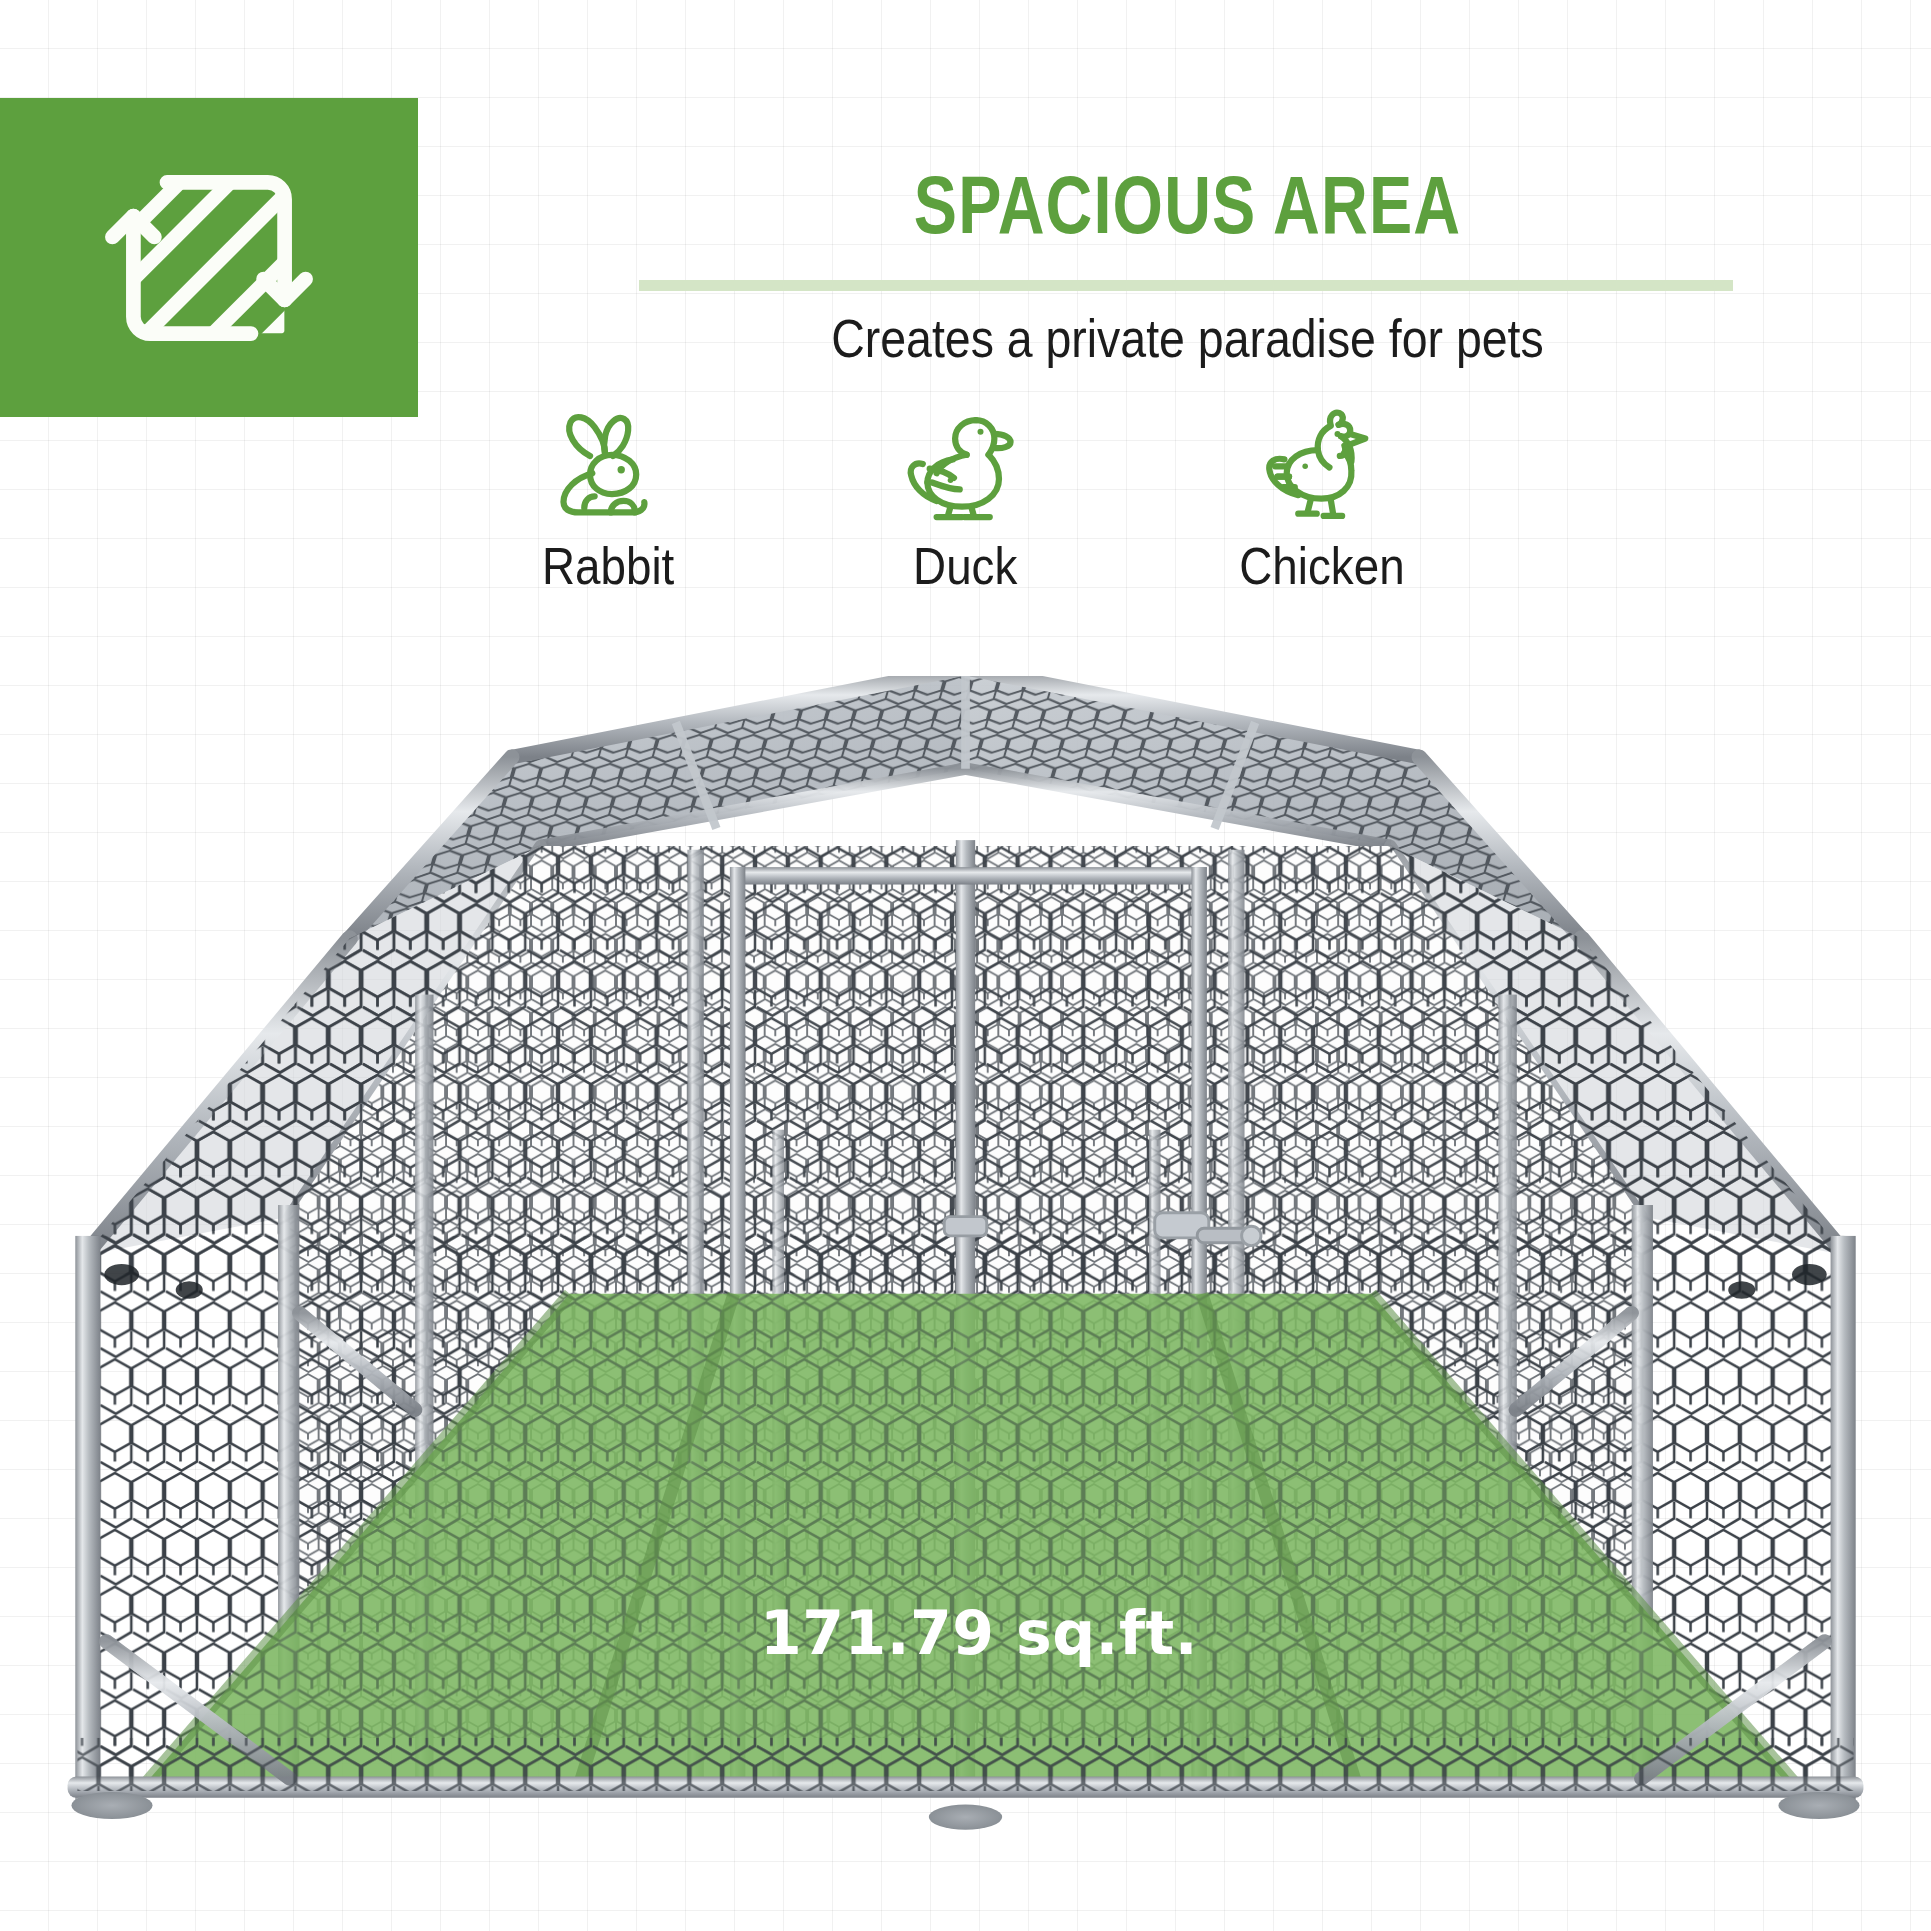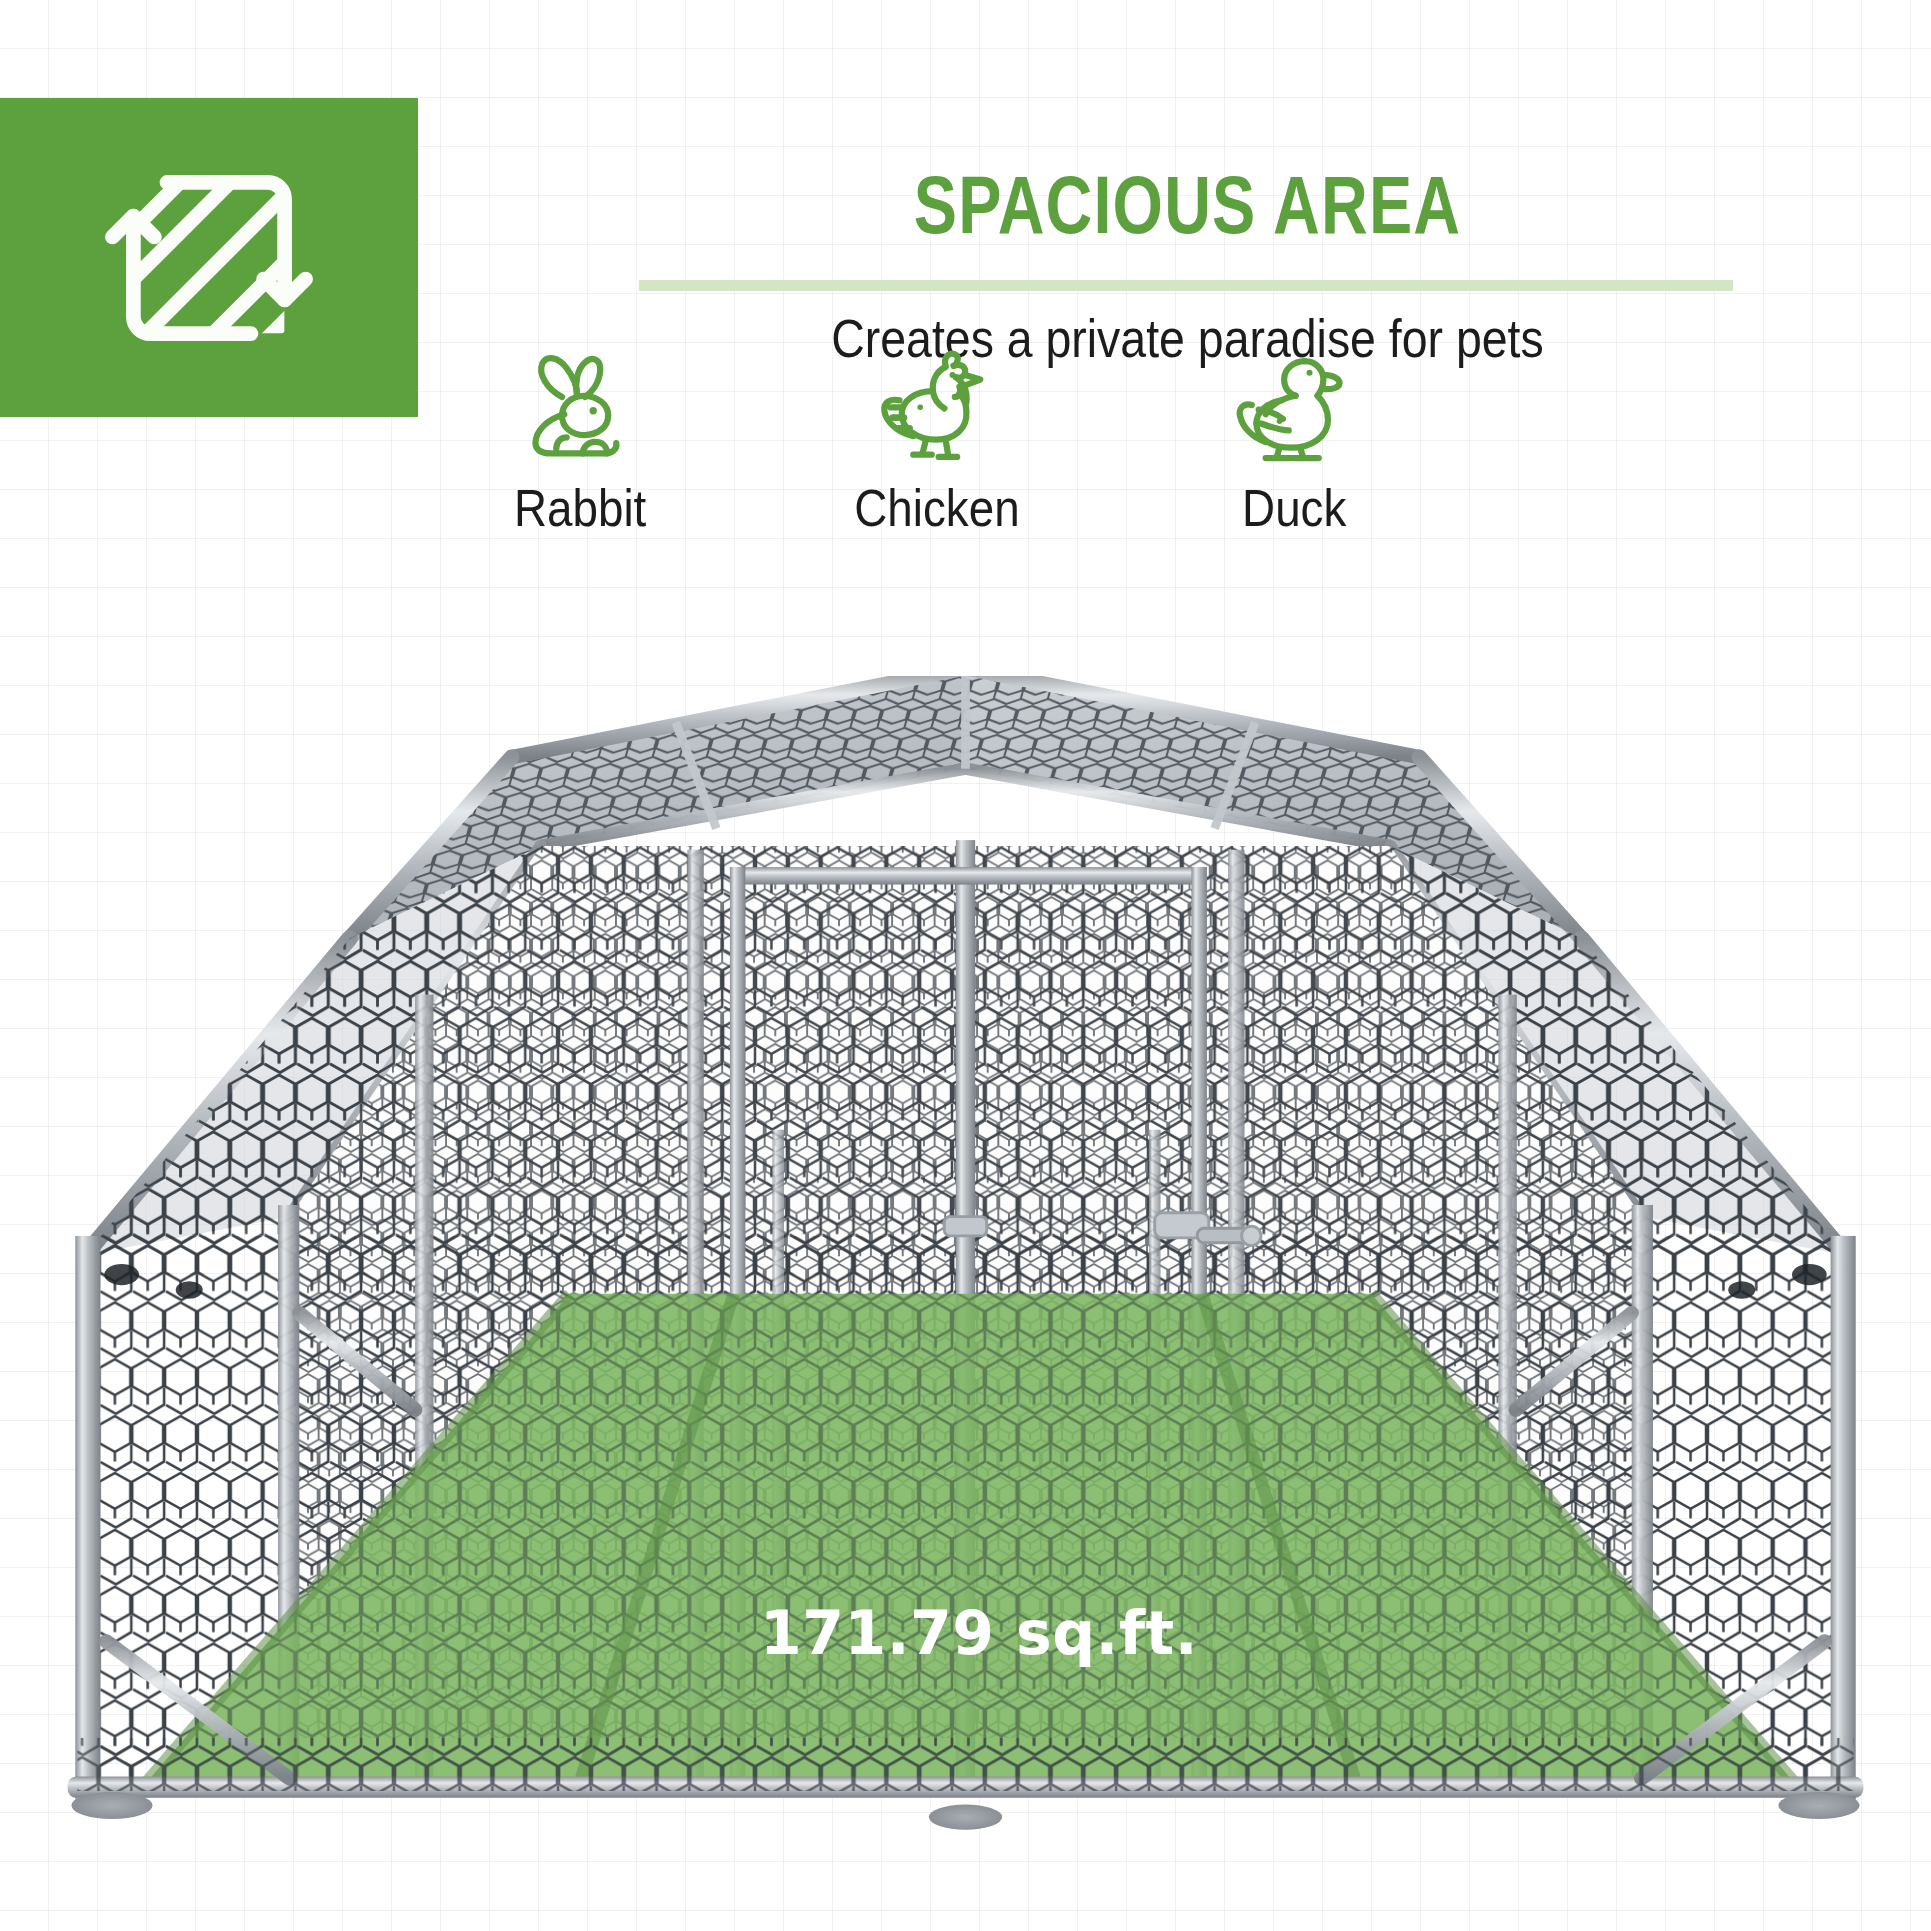--- a/index.html
+++ b/index.html
@@ -60,23 +60,23 @@
     color:#1c1c1c;
     font-weight:400;
     font-family:"Liberation Sans Narrow","Liberation Sans", sans-serif;
     transform:scaleX(0.86);
     transform-origin:center top;
     white-space:nowrap;
   }
 
   
   #animal-row {
-    position:absolute; left:435px; top:346px;
+    position:absolute; left:463px; top:346px;
     width:1004px; height:309px;
-    display:flex; justify-content:space-between; align-items:flex-start;
+    display:flex; justify-content:space-between; align-items:center;
     z-index:6;
   }
   .animal-item { width:290px; display:flex; flex-direction:column; align-items:center; }
   .animal-icon { width:127px; height:118px; display:block; }
   .animal-icon svg { width:100%; height:100%; display:block; }
   .animal-label {
     margin-top:13.5px;
     font-size:52px;
     color:#1c1c1c;
     font-weight:400;
@@ -167,20 +167,51 @@
         <path d="M57 92 C57 86 62 82 68 82 C74 82 78 86 78 92"></path>
       </svg>
     </span>
     <span class="animal-label">Rabbit</span>
   </div>
 
   <div class="animal-item">
     <span class="animal-icon">
       <svg viewBox="0 0 110 100" fill="none" stroke="#5DA03E" stroke-width="5.4" stroke-linecap="round" stroke-linejoin="round" aria-hidden="true">
 
+        <path d="M64 12 C54 12 46 19 46 28 C46 35 50 40 56 42"></path>
+        <path d="M64 12 C73 12 80 19 80 28 C80 33 78 38 75 42"></path>
+
+        <path d="M80 24 C88 24 94 27 94 31 C94 35 87 37 79 36"></path>
+
+        <circle cx="68" cy="22" r="2.6" fill="#5DA03E" stroke="none"></circle>
+
+        <path d="M56 42 C44 44 34 50 30 58"></path>
+        <path d="M75 42 C81 48 84 56 84 63 C84 77 70 87 52 87 C34 87 22 78 22 66"></path>
+
+        <path d="M22 66 C22 56 31 48 44 46"></path>
+
+        <path d="M18 50 C11 48 6 53 8 60 C10 69 18 78 30 82"></path>
+        <path d="M24 54 C32 55 40 58 45 62"></path>
+        <path d="M26 66 C34 69 42 72 50 72"></path>
+        <circle cx="42" cy="64" r="2.4" fill="#5DA03E" stroke="none"></circle>
+
+        <path d="M42 87 L40 94"></path>
+        <path d="M60 87 L62 94"></path>
+
+        <path d="M30 96 H52"></path>
+        <path d="M54 96 H76"></path>
+      </svg>
+    </span>
+    <span class="animal-label">Duck</span>
+  </div>
+
+  <div class="animal-item">
+    <span class="animal-icon">
+      <svg viewBox="0 0 110 100" fill="none" stroke="#5DA03E" stroke-width="5.4" stroke-linecap="round" stroke-linejoin="round" aria-hidden="true">
+
         <path d="M62 16 C60 9 65 4 70 6 C74 8 73 14 69 16"></path>
         <path d="M69 16 C74 14 79 16 79 21 C79 25 75 27 71 26"></path>
 
         <path d="M62 17 C54 21 50 29 51 38 C52 45 56 50 61 53"></path>
         <path d="M71 26 C78 31 81 39 80 48"></path>
 
         <path d="M79 24 L92 28 L79 33"></path>
 
         <path d="M74 34 C76 39 74 43 70 43"></path>
 
@@ -197,51 +228,20 @@
         <circle cx="40" cy="52" r="2.4" fill="#5DA03E" stroke="none"></circle>
 
         <path d="M45 80 L42 92"></path>
         <path d="M62 80 L64 92"></path>
 
         <path d="M34 93 H50"></path>
         <path d="M56 95 H72"></path>
       </svg>
     </span>
     <span class="animal-label">Chicken</span>
-  </div>
-
-  <div class="animal-item">
-    <span class="animal-icon">
-      <svg viewBox="0 0 110 100" fill="none" stroke="#5DA03E" stroke-width="5.4" stroke-linecap="round" stroke-linejoin="round" aria-hidden="true">
-
-        <path d="M64 12 C54 12 46 19 46 28 C46 35 50 40 56 42"></path>
-        <path d="M64 12 C73 12 80 19 80 28 C80 33 78 38 75 42"></path>
-
-        <path d="M80 24 C88 24 94 27 94 31 C94 35 87 37 79 36"></path>
-
-        <circle cx="68" cy="22" r="2.6" fill="#5DA03E" stroke="none"></circle>
-
-        <path d="M56 42 C44 44 34 50 30 58"></path>
-        <path d="M75 42 C81 48 84 56 84 63 C84 77 70 87 52 87 C34 87 22 78 22 66"></path>
-
-        <path d="M22 66 C22 56 31 48 44 46"></path>
-
-        <path d="M18 50 C11 48 6 53 8 60 C10 69 18 78 30 82"></path>
-        <path d="M24 54 C32 55 40 58 45 62"></path>
-        <path d="M26 66 C34 69 42 72 50 72"></path>
-        <circle cx="42" cy="64" r="2.4" fill="#5DA03E" stroke="none"></circle>
-
-        <path d="M42 87 L40 94"></path>
-        <path d="M60 87 L62 94"></path>
-
-        <path d="M30 96 H52"></path>
-        <path d="M54 96 H76"></path>
-      </svg>
-    </span>
-    <span class="animal-label">Duck</span>
   </div>
 </div>
 
 <div id="product-illustration">
   <svg viewBox="0 0 2000 1300" preserveAspectRatio="none" aria-hidden="true">
     <defs>
 
       <pattern id="hexMesh" width="34" height="58.9" patternUnits="userSpaceOnUse">
         <g fill="none" stroke="#3b4148" stroke-width="2.6">
           <path d="M17 1 L33 10 L33 29 L17 38 L1 29 L1 10 Z"></path>

